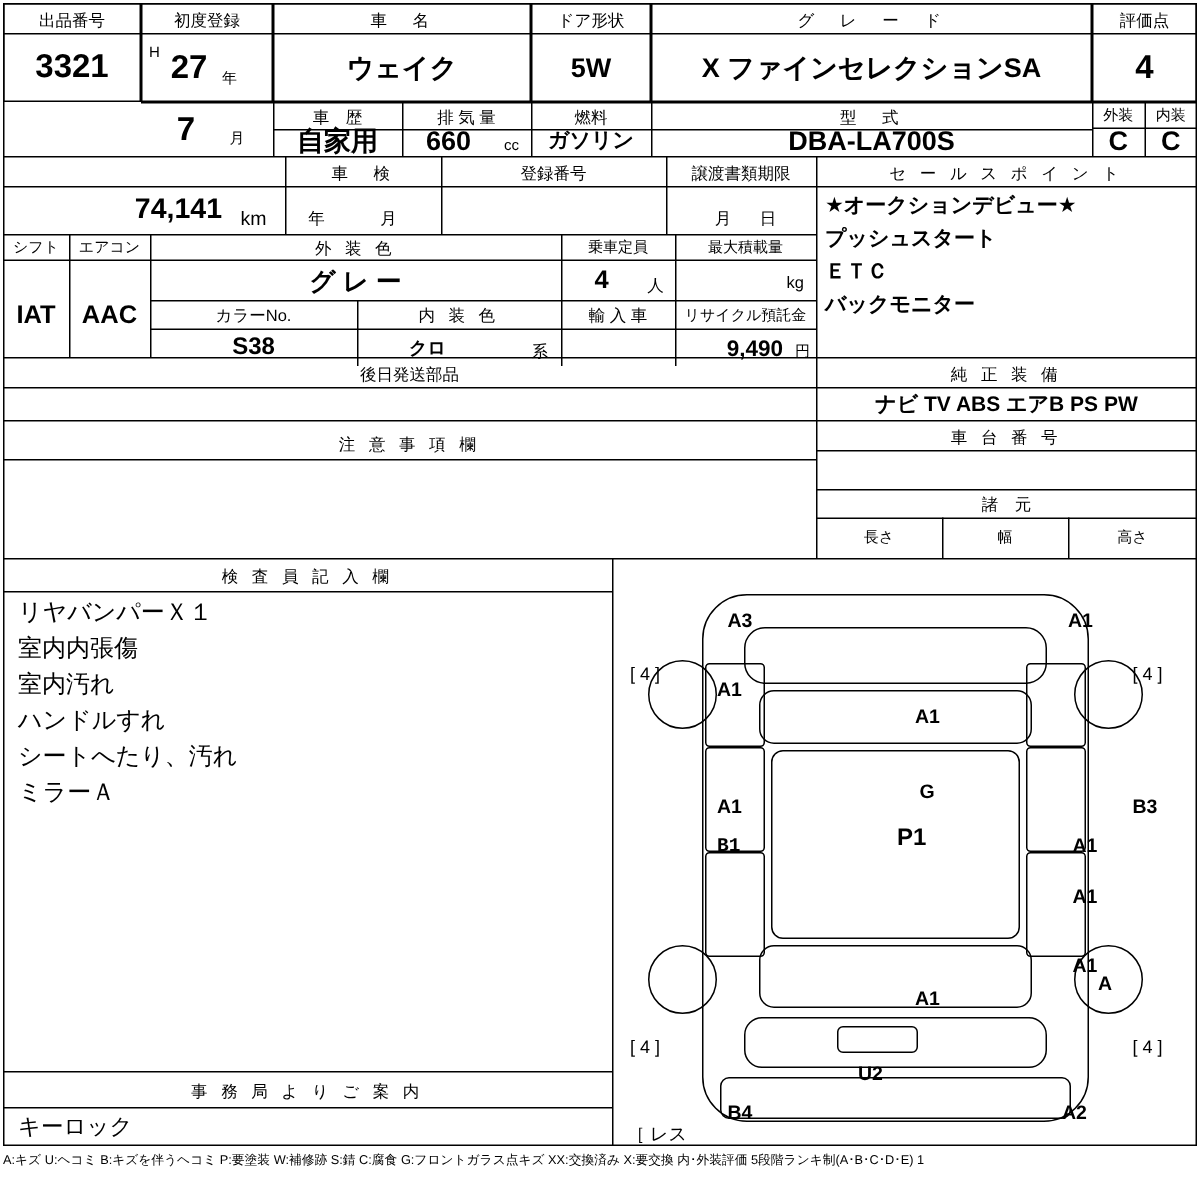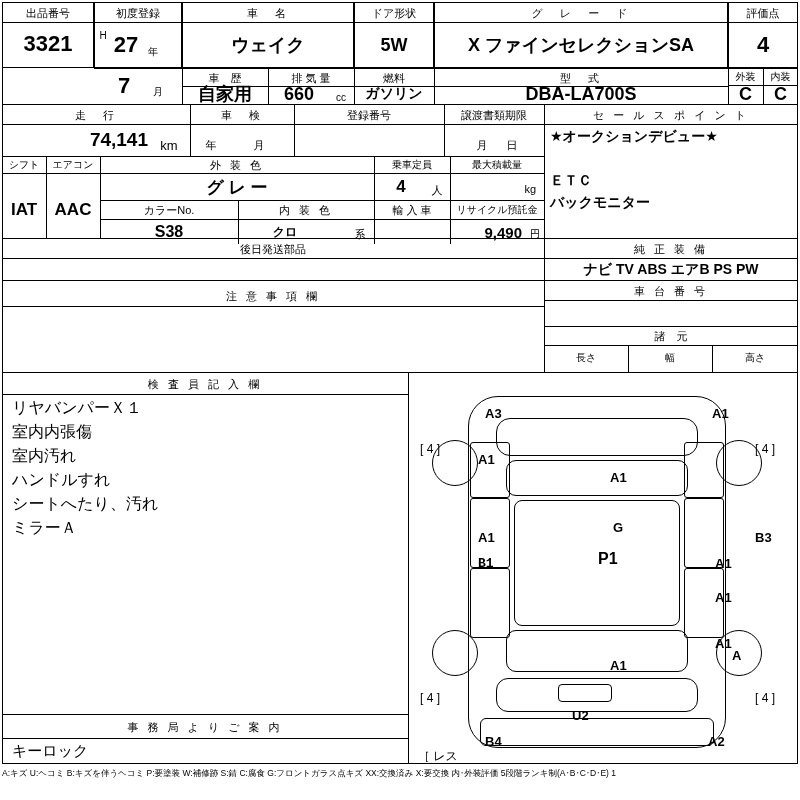--- a/index.html
+++ b/index.html
@@ -92,21 +92,20 @@
   <div class="lbl sm" style="left:763px;top:69px;width:35px;height:16px;">内装</div>
   <div class="hair" style="left:728px;top:85px;width:70px;height:1px;"></div>
   <div class="hair" style="left:763px;top:68px;width:1px;height:36px;"></div>
   <div class="val mid" style="left:728px;top:85px;width:35px;height:19px;">C</div>
   <div class="val mid" style="left:763px;top:85px;width:35px;height:19px;">C</div>
 
   <div class="hair" style="left:2px;top:104px;width:796px;height:1px;"></div>
 
   <div class="hair" style="left:544px;top:104px;width:1px;height:176px;"></div>
 
-  <div class="lbl sp" style="left:2px;top:106px;width:188px;height:18px;">走　行</div>
   <div class="hair" style="left:2px;top:124px;width:188px;height:1px;"></div>
   <div class="val right" style="left:2px;top:126px;width:150px;height:28px;font-size:19px;font-weight:bold;">74,141</div>
   <div class="val sm" style="left:152px;top:136px;width:34px;height:18px;font-size:13px;">km</div>
   <div class="hair" style="left:190px;top:104px;width:1px;height:52px;"></div>
 
   <div class="lbl sp" style="left:190px;top:106px;width:104px;height:18px;">車　検</div>
   <div class="hair" style="left:190px;top:124px;width:104px;height:1px;"></div>
   <div class="val sm" style="left:196px;top:136px;width:30px;height:18px;font-size:11px;">年</div>
   <div class="val sm" style="left:244px;top:136px;width:30px;height:18px;font-size:11px;">月</div>
   <div class="hair" style="left:294px;top:104px;width:1px;height:52px;"></div>
@@ -116,20 +115,21 @@
   <div class="hair" style="left:444px;top:104px;width:1px;height:52px;"></div>
 
   <div class="lbl" style="left:444px;top:106px;width:100px;height:18px;">譲渡書類期限</div>
   <div class="hair" style="left:444px;top:124px;width:100px;height:1px;"></div>
   <div class="val sm" style="left:470px;top:136px;width:24px;height:18px;font-size:11px;">月</div>
   <div class="val sm" style="left:500px;top:136px;width:24px;height:18px;font-size:11px;">日</div>
 
   <div class="lbl sp" style="left:544px;top:106px;width:254px;height:18px;">セ ー ル ス ポ イ ン ト</div>
   <div class="hair" style="left:544px;top:124px;width:254px;height:1px;"></div>
   <div class="val left" style="left:546px;top:126px;width:252px;height:22px;font-size:14px;font-weight:bold;">★オークションデビュー★</div>
+  <div class="val left" style="left:546px;top:148px;width:252px;height:22px;font-size:14px;font-weight:bold;">プッシュスタート</div>
   <div class="val left" style="left:546px;top:170px;width:252px;height:22px;font-size:14px;font-weight:bold;">ＥＴＣ</div>
   <div class="val left" style="left:546px;top:192px;width:272px;height:22px;font-size:14px;font-weight:bold;">バックモニター</div>
 
   <div class="hair" style="left:2px;top:156px;width:542px;height:1px;"></div>
 
   <div class="hair" style="left:46px;top:156px;width:1px;height:82px;"></div>
   <div class="hair" style="left:100px;top:156px;width:1px;height:82px;"></div>
   <div class="lbl sm" style="left:2px;top:157px;width:44px;height:16px;">シフト</div>
   <div class="lbl sm" style="left:46px;top:157px;width:54px;height:16px;">エアコン</div>
   <div class="hair" style="left:2px;top:173px;width:98px;height:1px;"></div>

